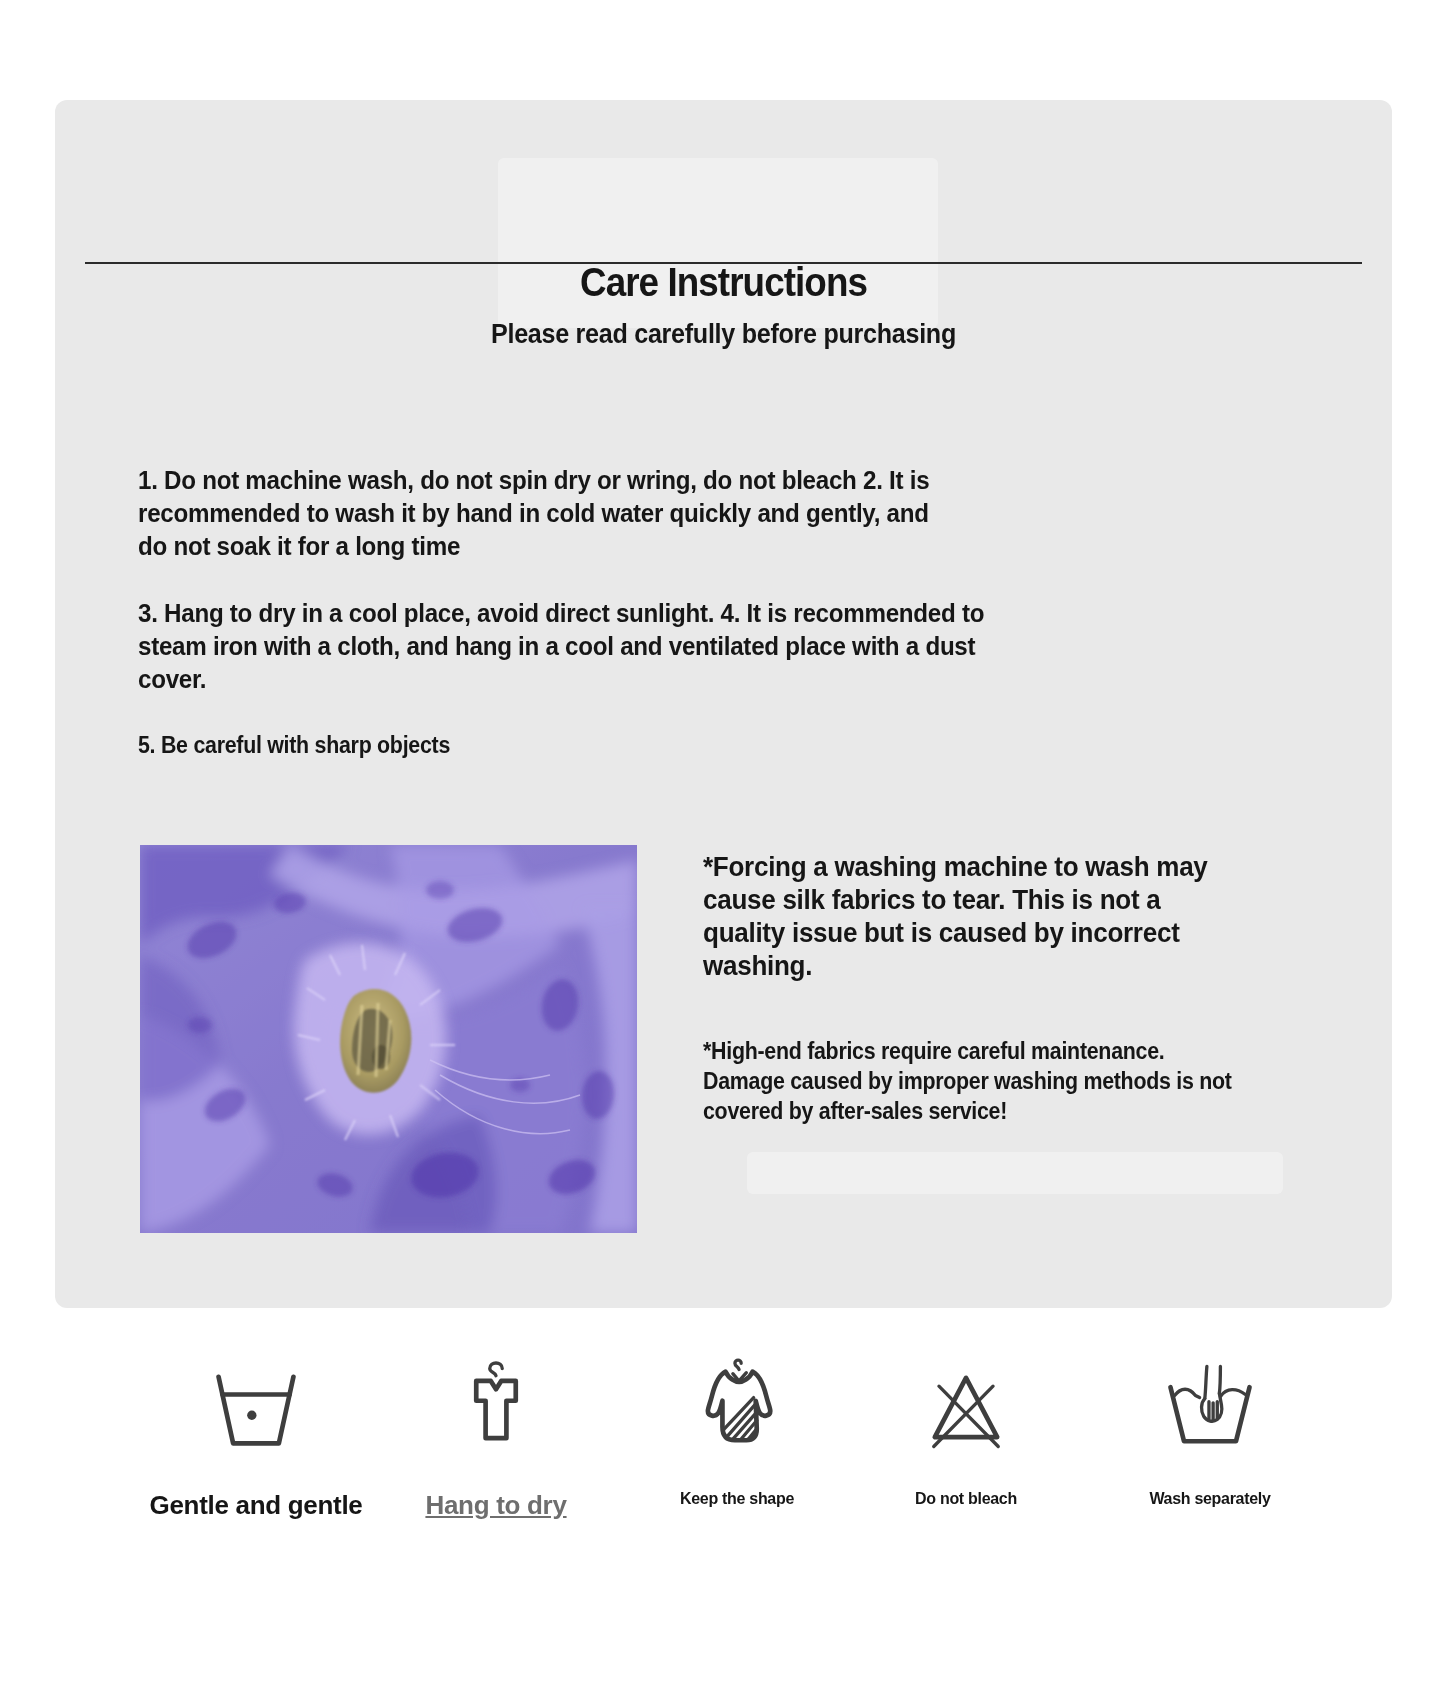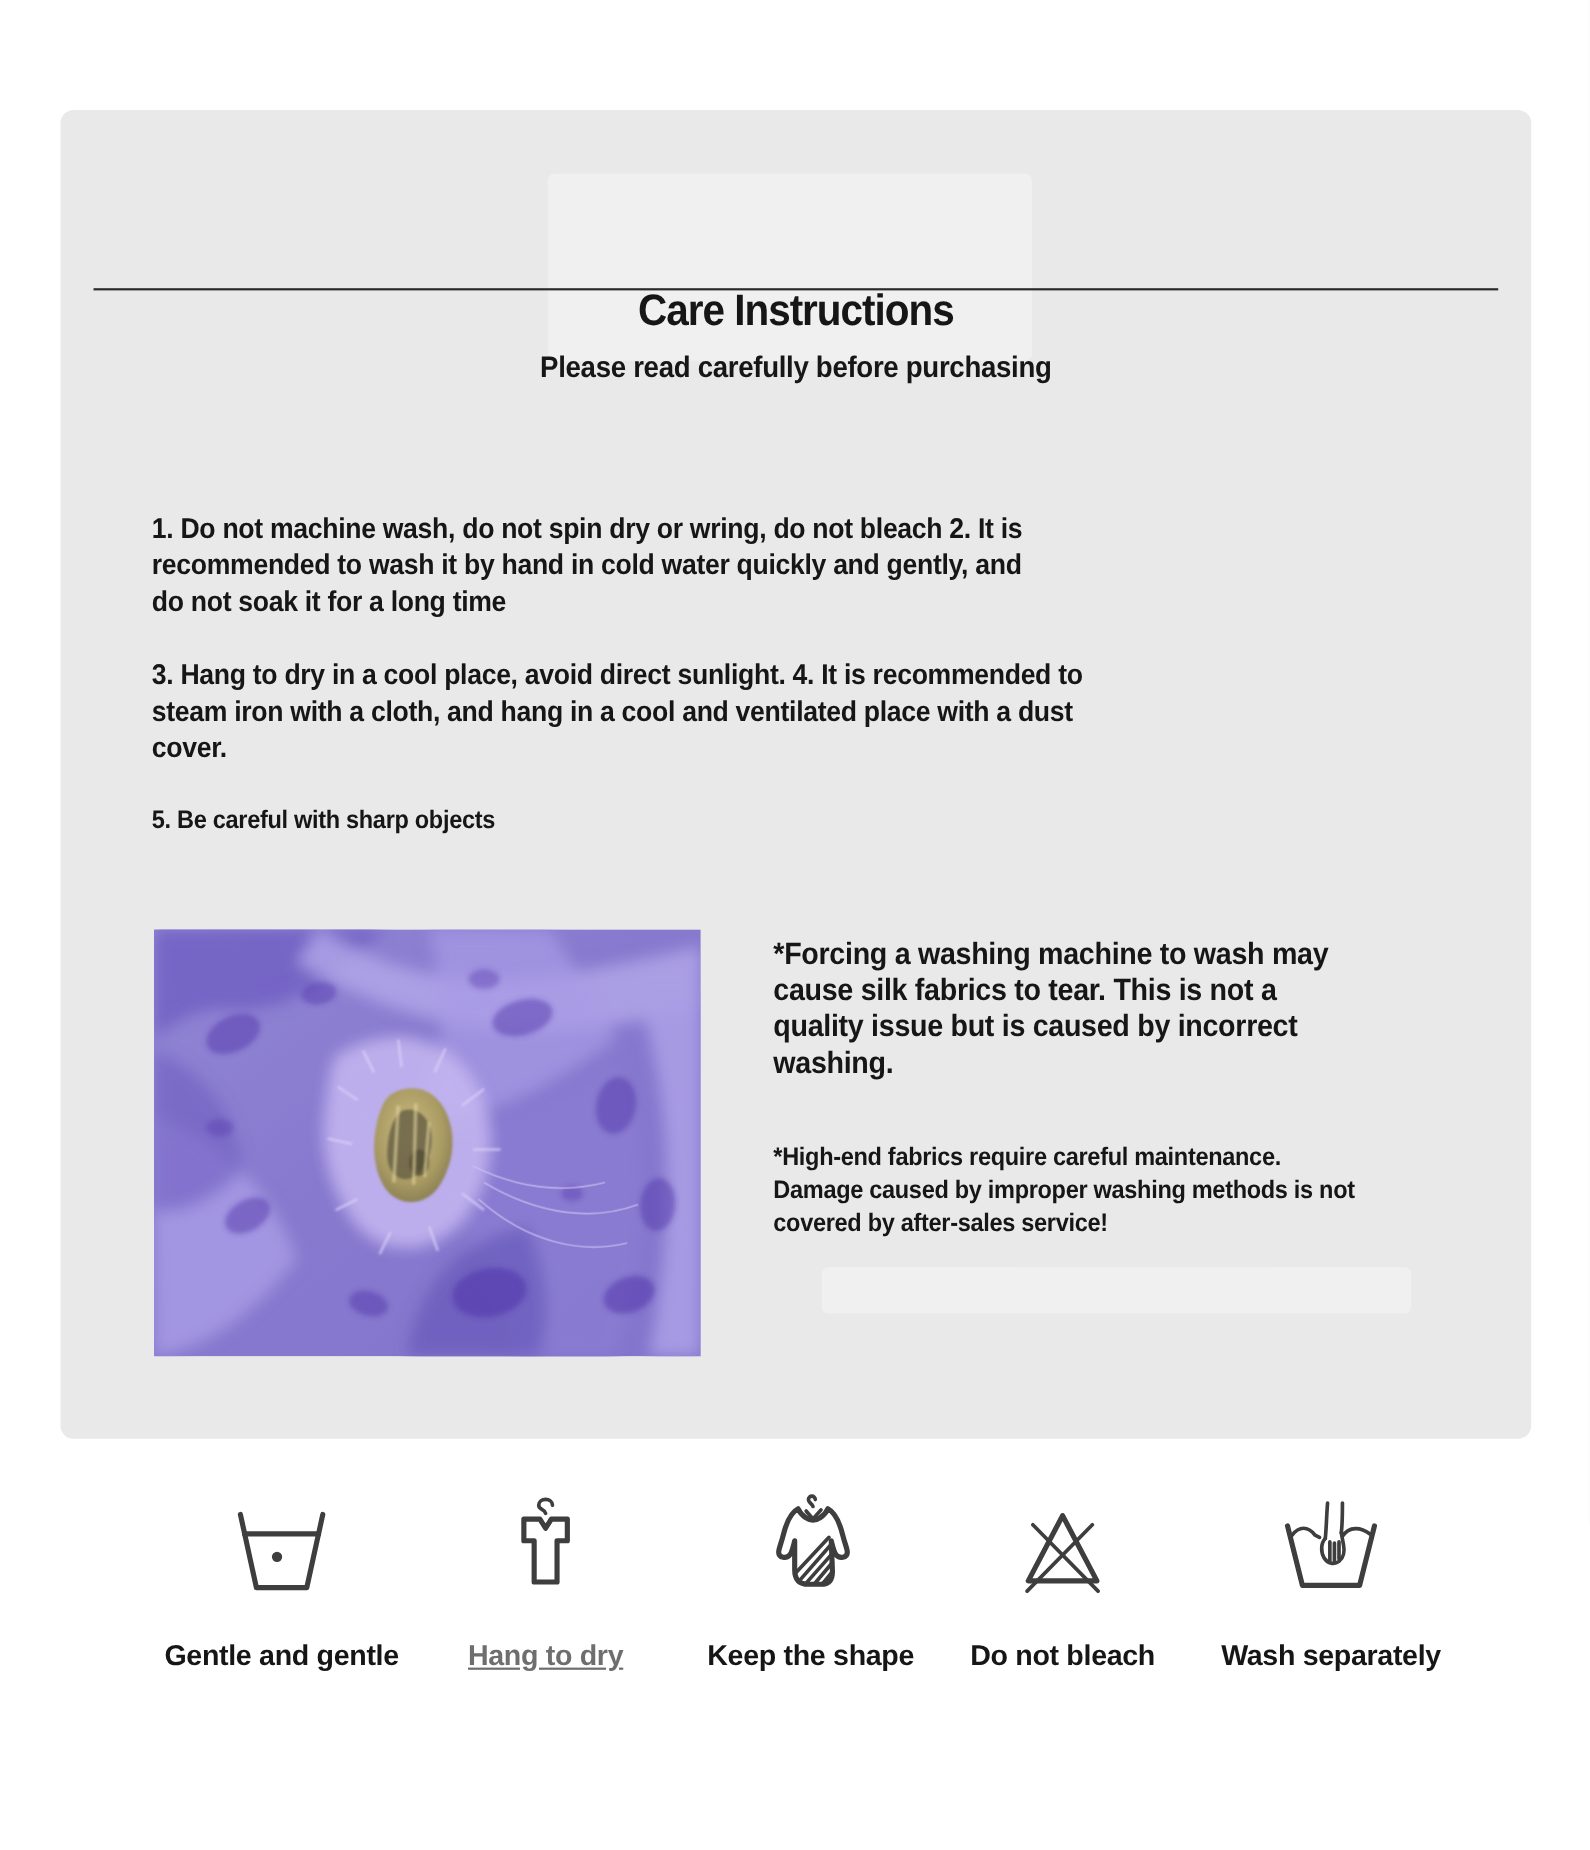--- a/index.html
+++ b/index.html
@@ -51,21 +51,21 @@
   .warning-primary{top:750px;font-size:28px;line-height:33px;}
   .warning-secondary{top:936px;font-size:23px;line-height:30px;}
   .icon-row{position:absolute;left:0;top:1350px;width:1348px;height:230px;margin-left:30px;}
   .icon-col{position:absolute;width:260px;text-align:center;}
   .icon-col svg{display:inline-block;width:104px;height:104px;margin-top:6px;}
   .icon-label{
     position:absolute;left:0;width:100%;top:140px;font-weight:700;white-space:nowrap;
     letter-spacing:-0.3px;color:var(--text);
   }
   .label-lg{font-size:26px;}
-  .label-sm{font-size:26px;}
+  .label-sm{font-size:16px;}
   .muted{color:var(--muted-label);text-decoration:underline;}
   .care-glyph{stroke:var(--icon-stroke);fill:none;stroke-width:4.5;stroke-linecap:round;stroke-linejoin:round;}
   .care-glyph-thin{stroke:var(--icon-stroke);fill:none;stroke-width:3.2;stroke-linecap:round;stroke-linejoin:round;}
 </style>
 </head>
 <body>
 
 <div class="page">
 
   <div class="card">

